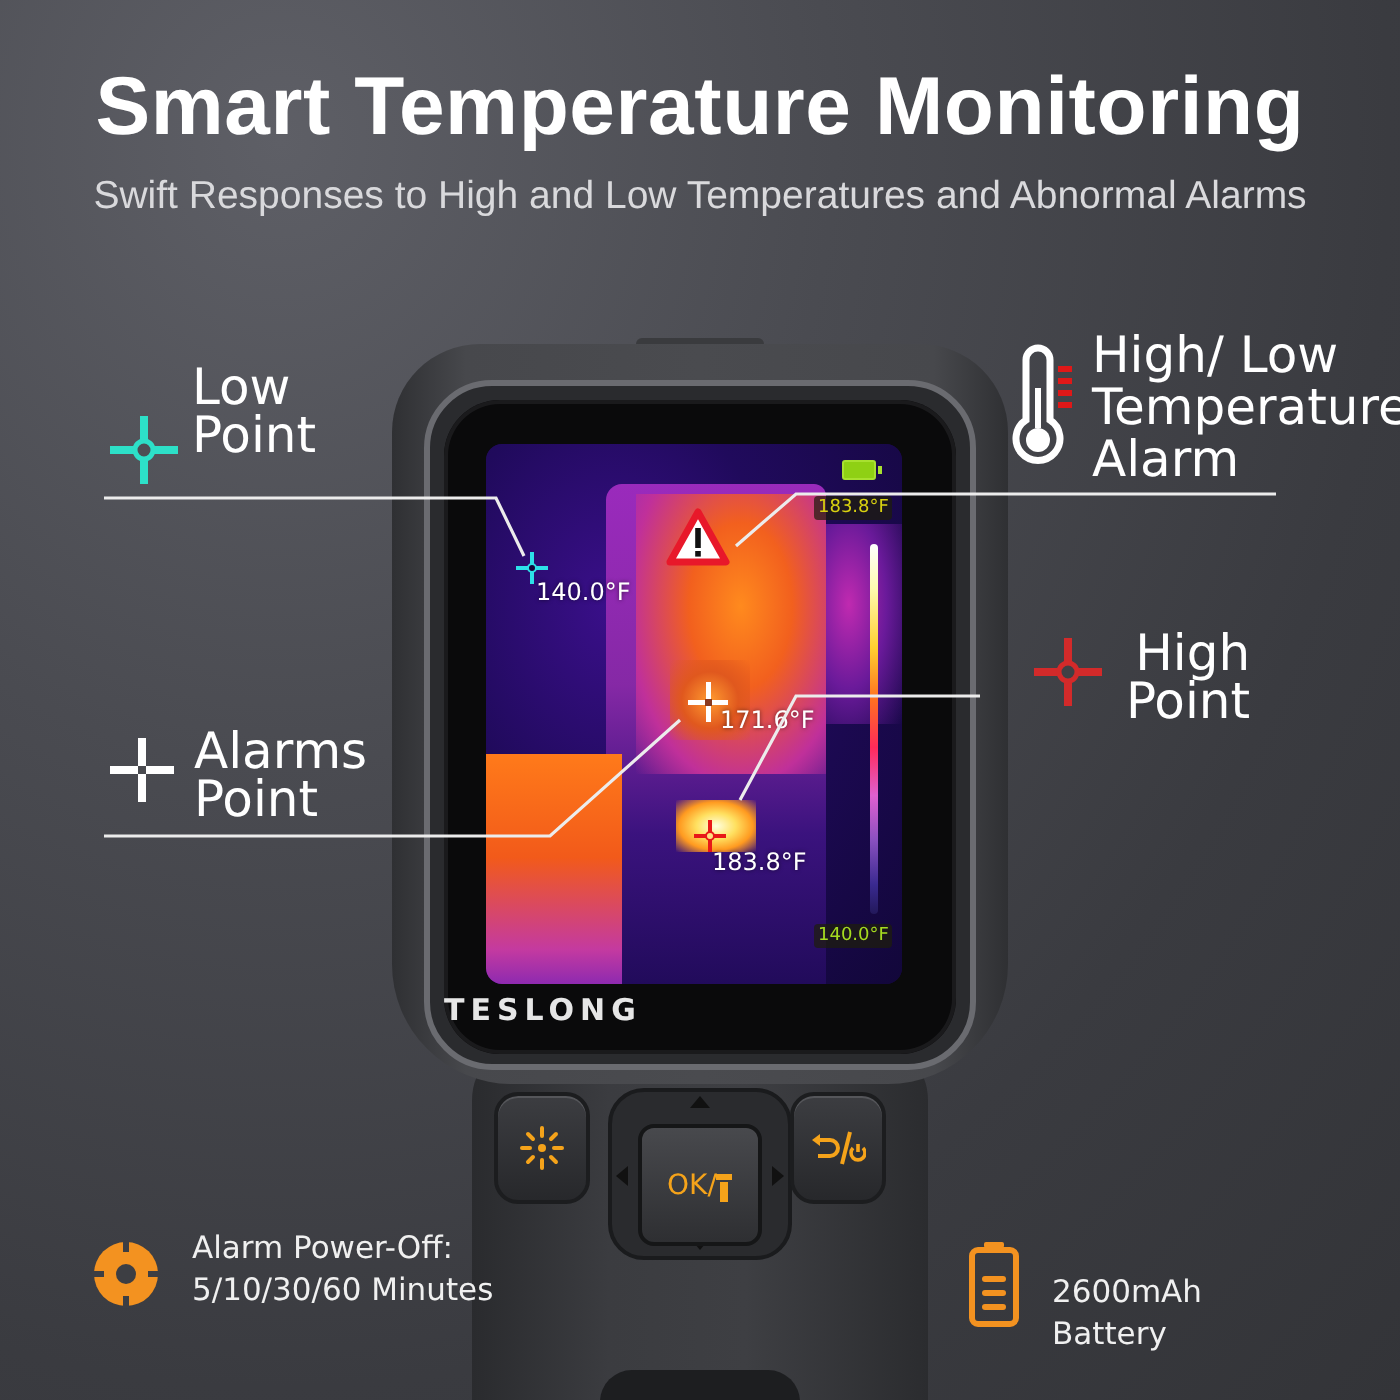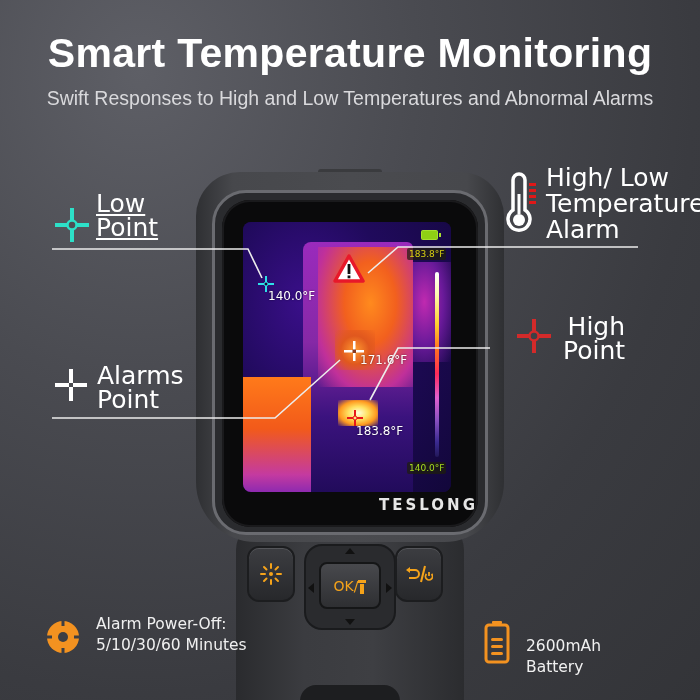--- a/index.html
+++ b/index.html
@@ -85,41 +85,41 @@
   .scale-bottom { left: 164px; top: 240px; color: #a6dc20; }
   .scale-bar {
     position: absolute; left: 192px; top: 50px; width: 4px; height: 185px; border-radius: 2px;
     background: linear-gradient(180deg, #ffffff 0%, #fffbb0 12%, #ffd030 28%, #ff7020 42%, #ff2a5a 55%, #e060d0 68%, #8a50c0 80%, #3a2a90 92%, #22185a 100%);
   }
   .reading { position: absolute; font-size: 12px; color: #fff; font-family: "DejaVu Sans", sans-serif; text-shadow: 0 0 2px rgba(0,0,0,.6); }
   .alarm-tri { position:absolute; left: 90px; top: 32px; width: 32px; height: 30px; }
 
   .cross { position: absolute; }
   .brand {
-    position: absolute; left: 222px; top: 496px; width: 256px; text-align: right;
+    position: absolute; left: 222px; top: 496px; width: 256px; text-align: left;
     font-family: "DejaVu Sans", sans-serif; font-weight: bold; font-size: 15px;
     letter-spacing: 3px; color: #e6e6e6;
   }
 
   
   .btn-side {
     position: absolute; width: 48px; height: 56px; border-radius: 12px;
     background: linear-gradient(180deg, #3c3d41 0%, #27282b 100%);
     border: 2px solid #1c1d1f; box-shadow: 0 1px 0 #55565a inset;
     display:flex; align-items:center; justify-content:center;
     color: #f5a31a; font-size: 18px;
   }
   .btn-left { left: 247px; top: 546px; }
   .btn-right { left: 395px; top: 546px; }
   .dpad {
     position: absolute; left: 304px; top: 544px; width: 92px; height: 86px;
     border-radius: 18px; background: #2a2b2e; border: 2px solid #1a1b1d;
   }
   .dpad-center {
-    position: absolute; left: 319px; top: 562px; width: 62px; height: 47px; border-radius: 8px;
+    position: absolute; left: 319px; top: 562px; width: 62px; height: 61px; border-radius: 8px;
     background: linear-gradient(180deg, #48494d 0%, #2e2f32 100%); border: 2px solid #151617;
     display:flex; align-items:center; justify-content:center;
     color: #f5a31a; font-size: 14px; font-family: "DejaVu Sans", sans-serif;
   }
   .arrow { position:absolute; width:0; height:0; }
   .arrow-up { left: 345px; top: 548px; border-left:5px solid transparent; border-right:5px solid transparent; border-bottom:6px solid #111; }
   .arrow-down { left: 345px; top: 619px; border-left:5px solid transparent; border-right:5px solid transparent; border-top:6px solid #111; }
   .arrow-left { left: 308px; top: 583px; border-top:5px solid transparent; border-bottom:5px solid transparent; border-right:6px solid #111; }
   .arrow-right { left: 386px; top: 583px; border-top:5px solid transparent; border-bottom:5px solid transparent; border-left:6px solid #111; }
 
@@ -240,21 +240,21 @@
     <polyline points="490,348 398,348 370,400"></polyline>
     <polyline points="638,247 398,247 368,273"></polyline>
   </g>
 </svg>
 
 <svg style="position:absolute;left:54px;top:207px;width:36px;height:36px" viewBox="0 0 36 36">
   <rect x="16" y="1" width="4" height="34" fill="#2de0c8"></rect>
   <rect x="1" y="16" width="34" height="4" fill="#2de0c8"></rect>
   <circle cx="18" cy="18" r="4.5" fill="#4d4e54" stroke="#2de0c8" stroke-width="2.5"></circle>
 </svg>
-<div class="callout-label" style="left:96px;top:192px;text-decoration:underline;">
+<div class="callout-label" style="left:96px;top:182px;">
   <div>Low</div>
   <div>Point</div>
 </div>
 
 <svg style="position:absolute;left:54px;top:368px;width:34px;height:34px" viewBox="0 0 34 34">
   <rect x="15" y="1" width="4" height="32" fill="#ffffff"></rect>
   <rect x="1" y="15" width="32" height="4" fill="#ffffff"></rect>
   <rect x="15" y="15" width="4" height="4" fill="#4a4b50"></rect>
 </svg>
 <div class="callout-label" style="left:97px;top:364px;">

